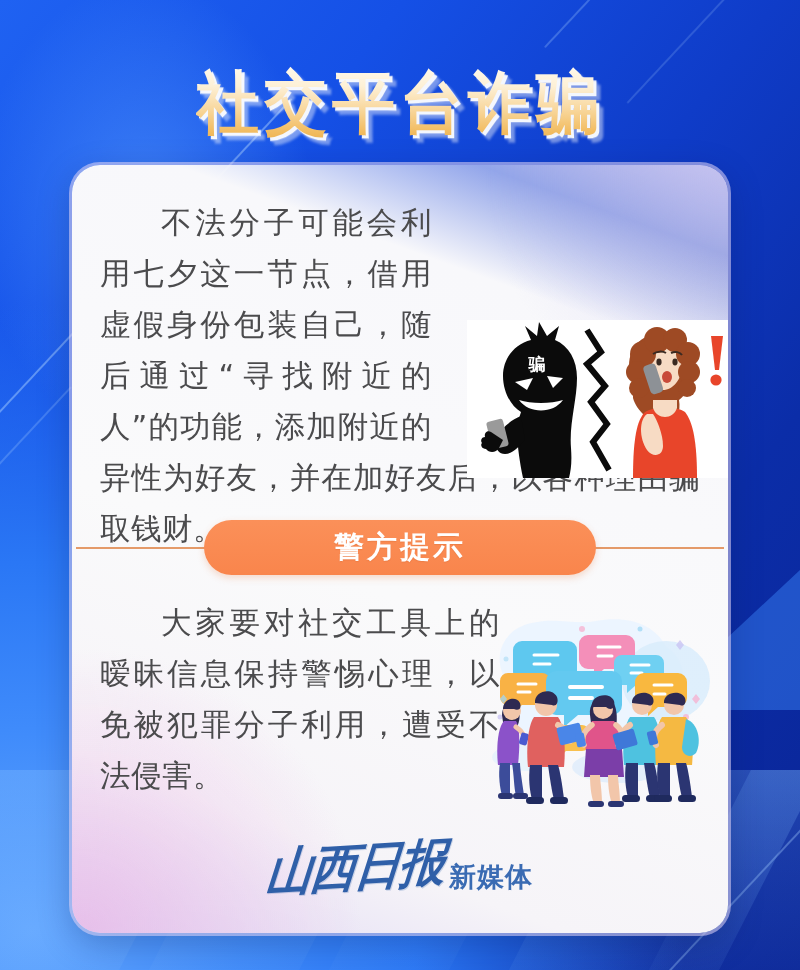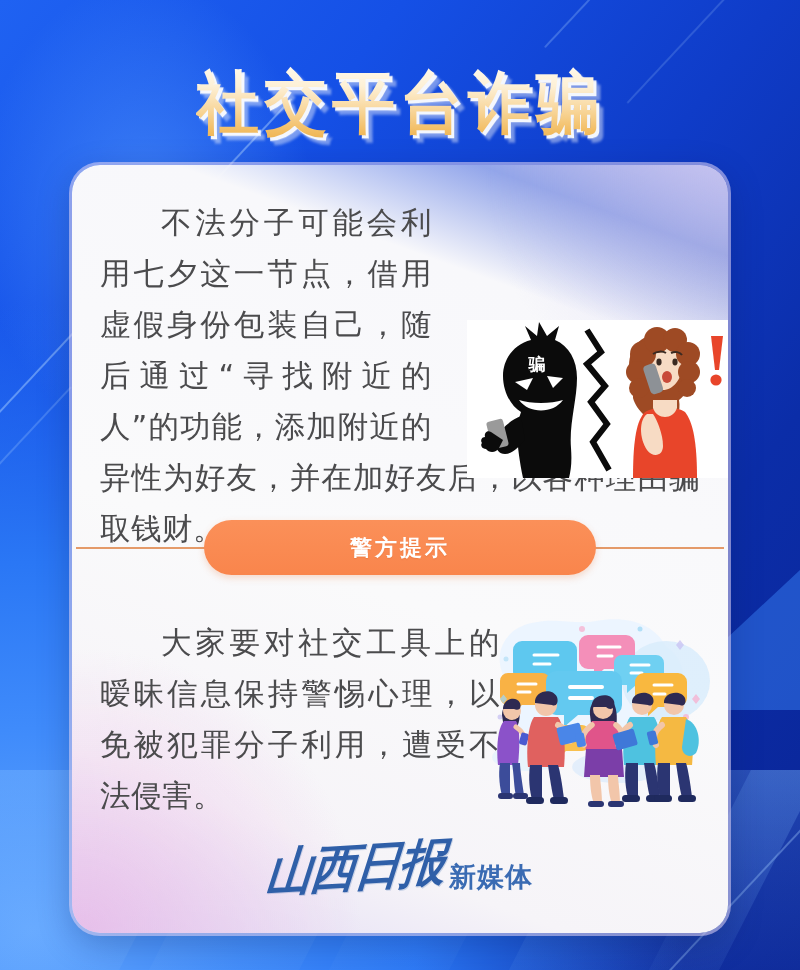--- a/index.html
+++ b/index.html
@@ -71,21 +71,21 @@
   .card-inner{ position:relative; z-index:2; height:100%; }
 
   
   .para{
     position:absolute;
     font-family:"DejaVu Sans","Liberation Sans",sans-serif;
     color:#4b4b4d; font-size:30.5px; line-height:51px; letter-spacing:.5px;
     text-align:justify; text-justify:inter-character;
   }
   .para.p1{ left:28px; top:32px; width:600px; text-indent:61px; }
-  .para.p2{ left:28px; top:452px; width:400px; text-indent:61px; }
+  .para.p2{ left:28px; top:432px; width:400px; text-indent:61px; }
   
   .float-cut{ float:right; width:268px; height:162px; shape-margin:0; margin-top:88px; }
 
   
   .illus1{
     position:absolute; left:395px; top:155px; width:265px; height:158px;
     background:#ffffff; overflow:hidden;
   }
   .illus1 svg{ display:block; width:100%; height:100%; }
 
@@ -96,21 +96,21 @@
     background:#e08a4f; opacity:.85;
   }
   .pill{
     position:absolute; left:128px; top:145px; width:392px; height:55px;
     background:linear-gradient(180deg,#fb9059 0%,#f9854c 100%);
     border-radius:28px; display:flex; align-items:center; justify-content:center;
     box-shadow:0 3px 7px rgba(230,120,60,.25);
   }
   .pill-text{
     font-family:Liberation Mono, monospace;
-    color:#ffffff; font-size:22px; font-weight:700; letter-spacing:3px;
+    color:#ffffff; font-size:30px; font-weight:700; letter-spacing:3px;
     text-shadow:0 1px 1px rgba(190,85,30,.22);
   }
 
   
   .illus2{ position:absolute; left:398px; top:442px; width:250px; height:200px; }
   .illus2 svg{ display:block; width:100%; height:100%; }
 
   
   .logo{
     position:absolute; left:0; top:672px; width:656px;

